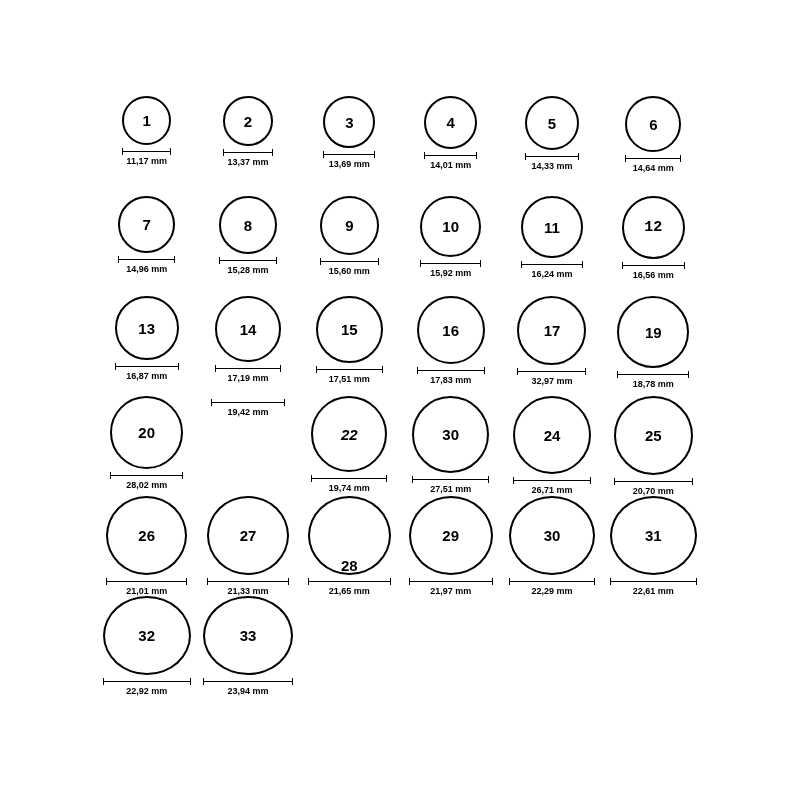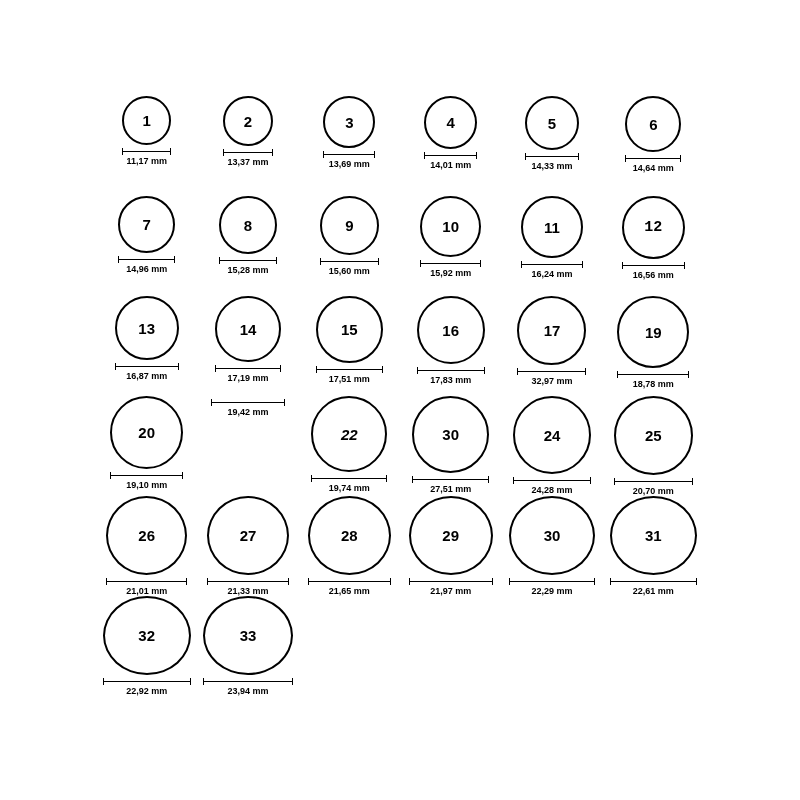--- a/index.html
+++ b/index.html
@@ -330,21 +330,21 @@
       <div class="ring-cell">
         <div class="ring-circle" style="width: 73px; height: 73px;">
           <span class="ring-number">20</span>
         </div>
         <div class="dim-wrap">
           <div class="dim-bar" style="width: 73px;">
             <div class="line"></div>
             <div class="tick left"></div>
             <div class="tick right"></div>
           </div>
-          <div class="dim-label">19,10 mm</div>
+          <div class="dim-label">28,02 mm</div>
         </div>
       </div>
       <div class="ring-cell">
         <div class="dim-wrap">
           <div class="dim-bar" style="width: 74px;">
             <div class="line"></div>
             <div class="tick left"></div>
             <div class="tick right"></div>
           </div>
           <div class="dim-label">19,42 mm</div>
@@ -379,21 +379,21 @@
       <div class="ring-cell">
         <div class="ring-circle" style="width: 78px; height: 78px;">
           <span class="ring-number">24</span>
         </div>
         <div class="dim-wrap">
           <div class="dim-bar" style="width: 78px;">
             <div class="line"></div>
             <div class="tick left"></div>
             <div class="tick right"></div>
           </div>
-          <div class="dim-label">24,28 mm</div>
+          <div class="dim-label">26,71 mm</div>
         </div>
       </div>
       <div class="ring-cell">
         <div class="ring-circle" style="width: 79px; height: 79px;">
           <span class="ring-number">25</span>
         </div>
         <div class="dim-wrap">
           <div class="dim-bar" style="width: 79px;">
             <div class="line"></div>
             <div class="tick left"></div>
@@ -422,21 +422,21 @@
         <div class="dim-wrap">
           <div class="dim-bar" style="width: 82px;">
             <div class="line"></div>
             <div class="tick left"></div>
             <div class="tick right"></div>
           </div>
           <div class="dim-label">21,33 mm</div>
         </div>
       </div>
       <div class="ring-cell">
-        <div class="ring-circle" style="width: 83px; height: 83px;">
+        <div class="ring-circle" style="width: 83px; height: 83px; align-items: flex-end;">
           <span class="ring-number">28</span>
         </div>
         <div class="dim-wrap">
           <div class="dim-bar" style="width: 83px;">
             <div class="line"></div>
             <div class="tick left"></div>
             <div class="tick right"></div>
           </div>
           <div class="dim-label">21,65 mm</div>
         </div>

